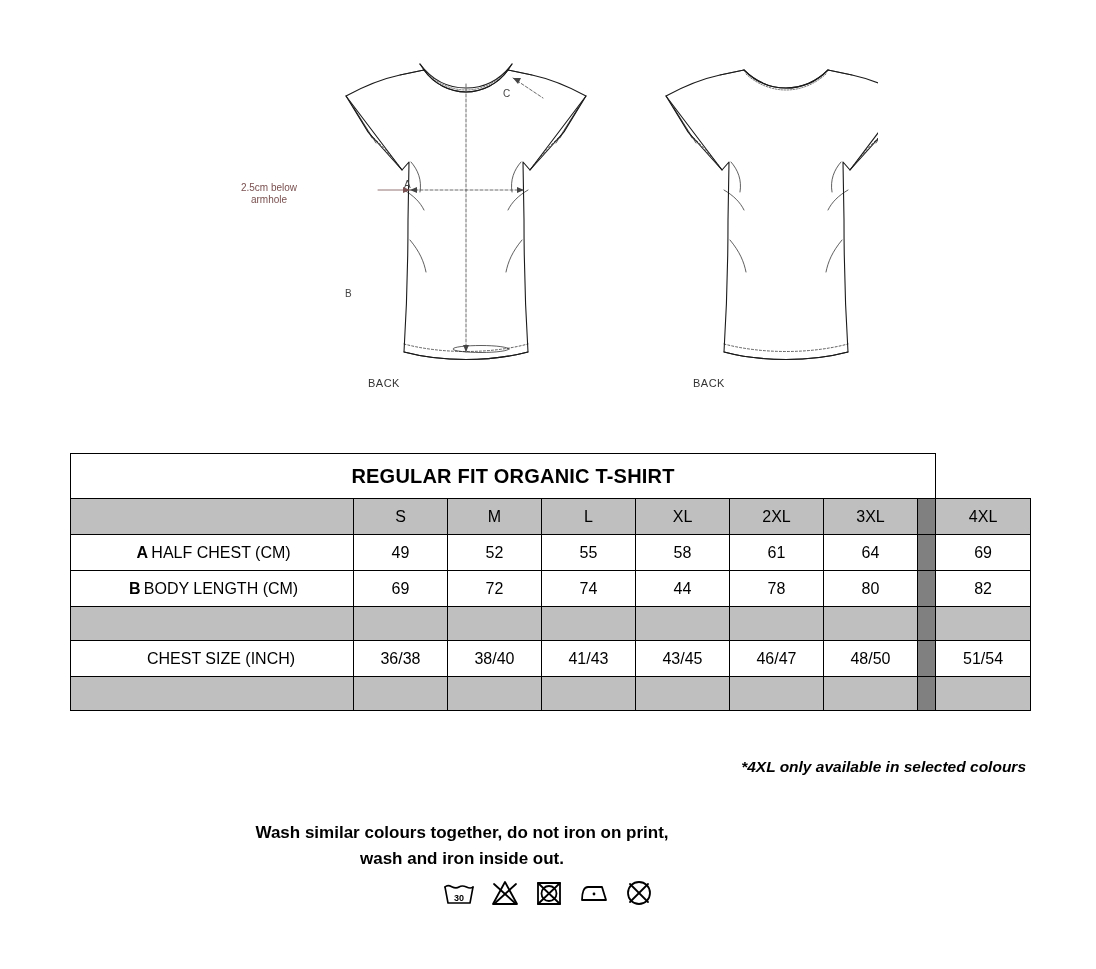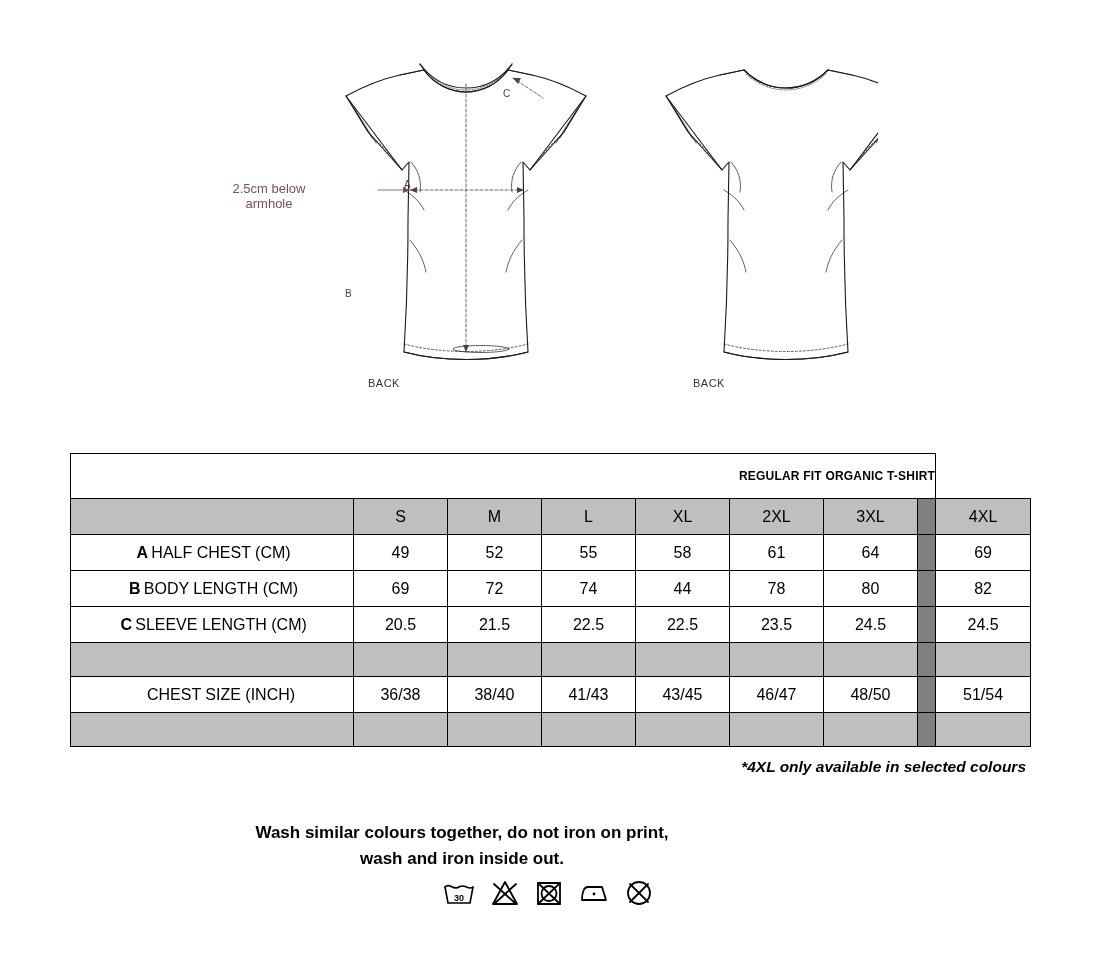--- a/index.html
+++ b/index.html
@@ -34,21 +34,21 @@
     font-size: 11px;
     font-family: "Liberation Sans", sans-serif;
     color: #333333;
     letter-spacing: 0.5px;
   }
   .label-front { left: 368px; top: 377px; }
   .label-back  { left: 693px; top: 377px; }
 
   .annot {
     position: absolute;
-    font-size: 13px;
+    font-size: 10px;
     color: #6b4a4a;
     font-family: "Liberation Sans", sans-serif;
     line-height: 1.15;
     text-align: center;
   }
   .annot-armhole { left: 224px; top: 182px; width: 90px; color:#7a5050; }
   .dim-letter {
     position: absolute;
     font-size: 10px;
     color: #444444;
@@ -70,24 +70,24 @@
   .size-table td, .size-table th {
     border: 1px solid #000000;
     height: 35px;
     font-size: 16px;
     font-family: "Liberation Sans", sans-serif;
     text-align: center;
     padding: 0;
     background: #ffffff;
   }
   .title-row td {
-    text-align: right;
+    text-align: center;
     padding-left: 20px;
     font-weight: bold;
-    font-size: 12px;
+    font-size: 20px;
     height: 44px;
     letter-spacing: 0.2px;
   }
   .header-row td {
     background: #bfbfbf;
     font-weight: normal;
     font-size: 16px;
   }
   .row-label {
     text-align: left;
@@ -325,33 +325,20 @@
       <td>69</td>
       <td>72</td>
       <td>74</td>
       <td>44</td>
       <td>78</td>
       <td>80</td>
       <td class="divider-col"></td>
       <td>82</td>
     </tr>
 
-    <tr>
-      <td class="row-label">
-        <span class="letter">C</span><span>SLEEVE LENGTH (CM)</span>
-      </td>
-      <td>20.5</td>
-      <td>21.5</td>
-      <td>22.5</td>
-      <td>22.5</td>
-      <td>23.5</td>
-      <td>24.5</td>
-      <td class="divider-col"></td>
-      <td>24.5</td>
-    </tr>
 
     <tr class="spacer-row">
       <td></td>
       <td></td>
       <td></td>
       <td></td>
       <td></td>
       <td></td>
       <td></td>
       <td class="divider-col"></td>

